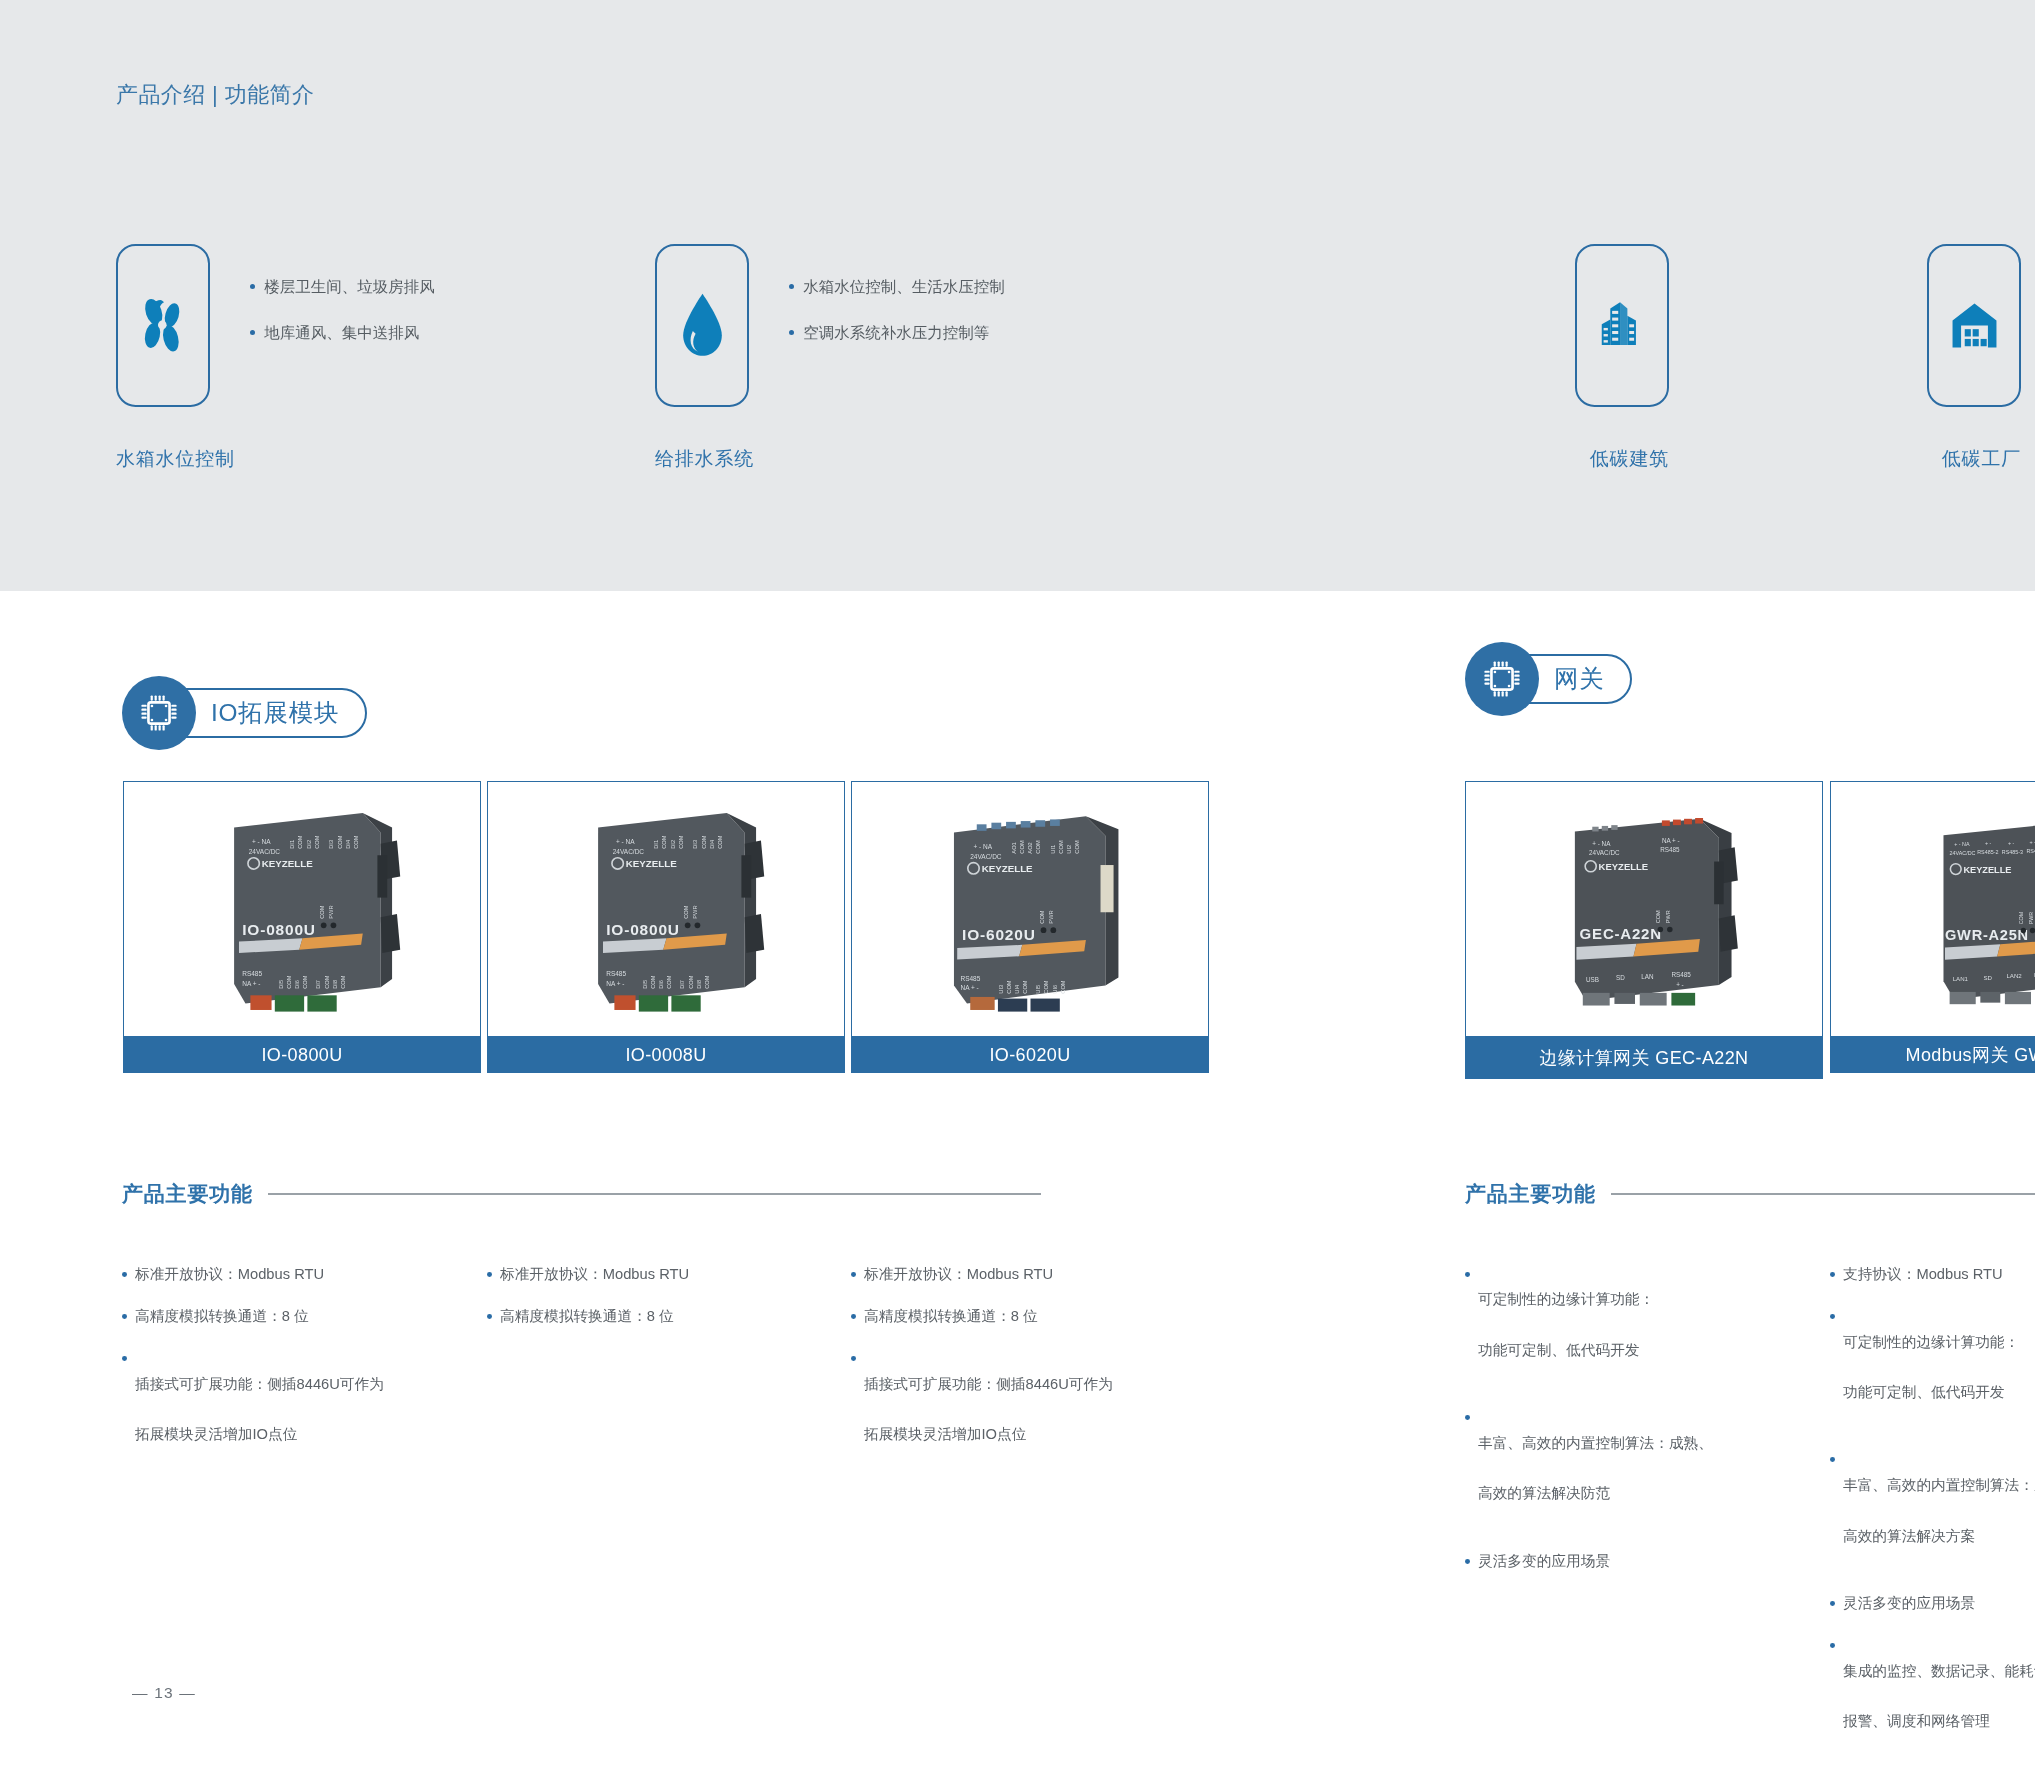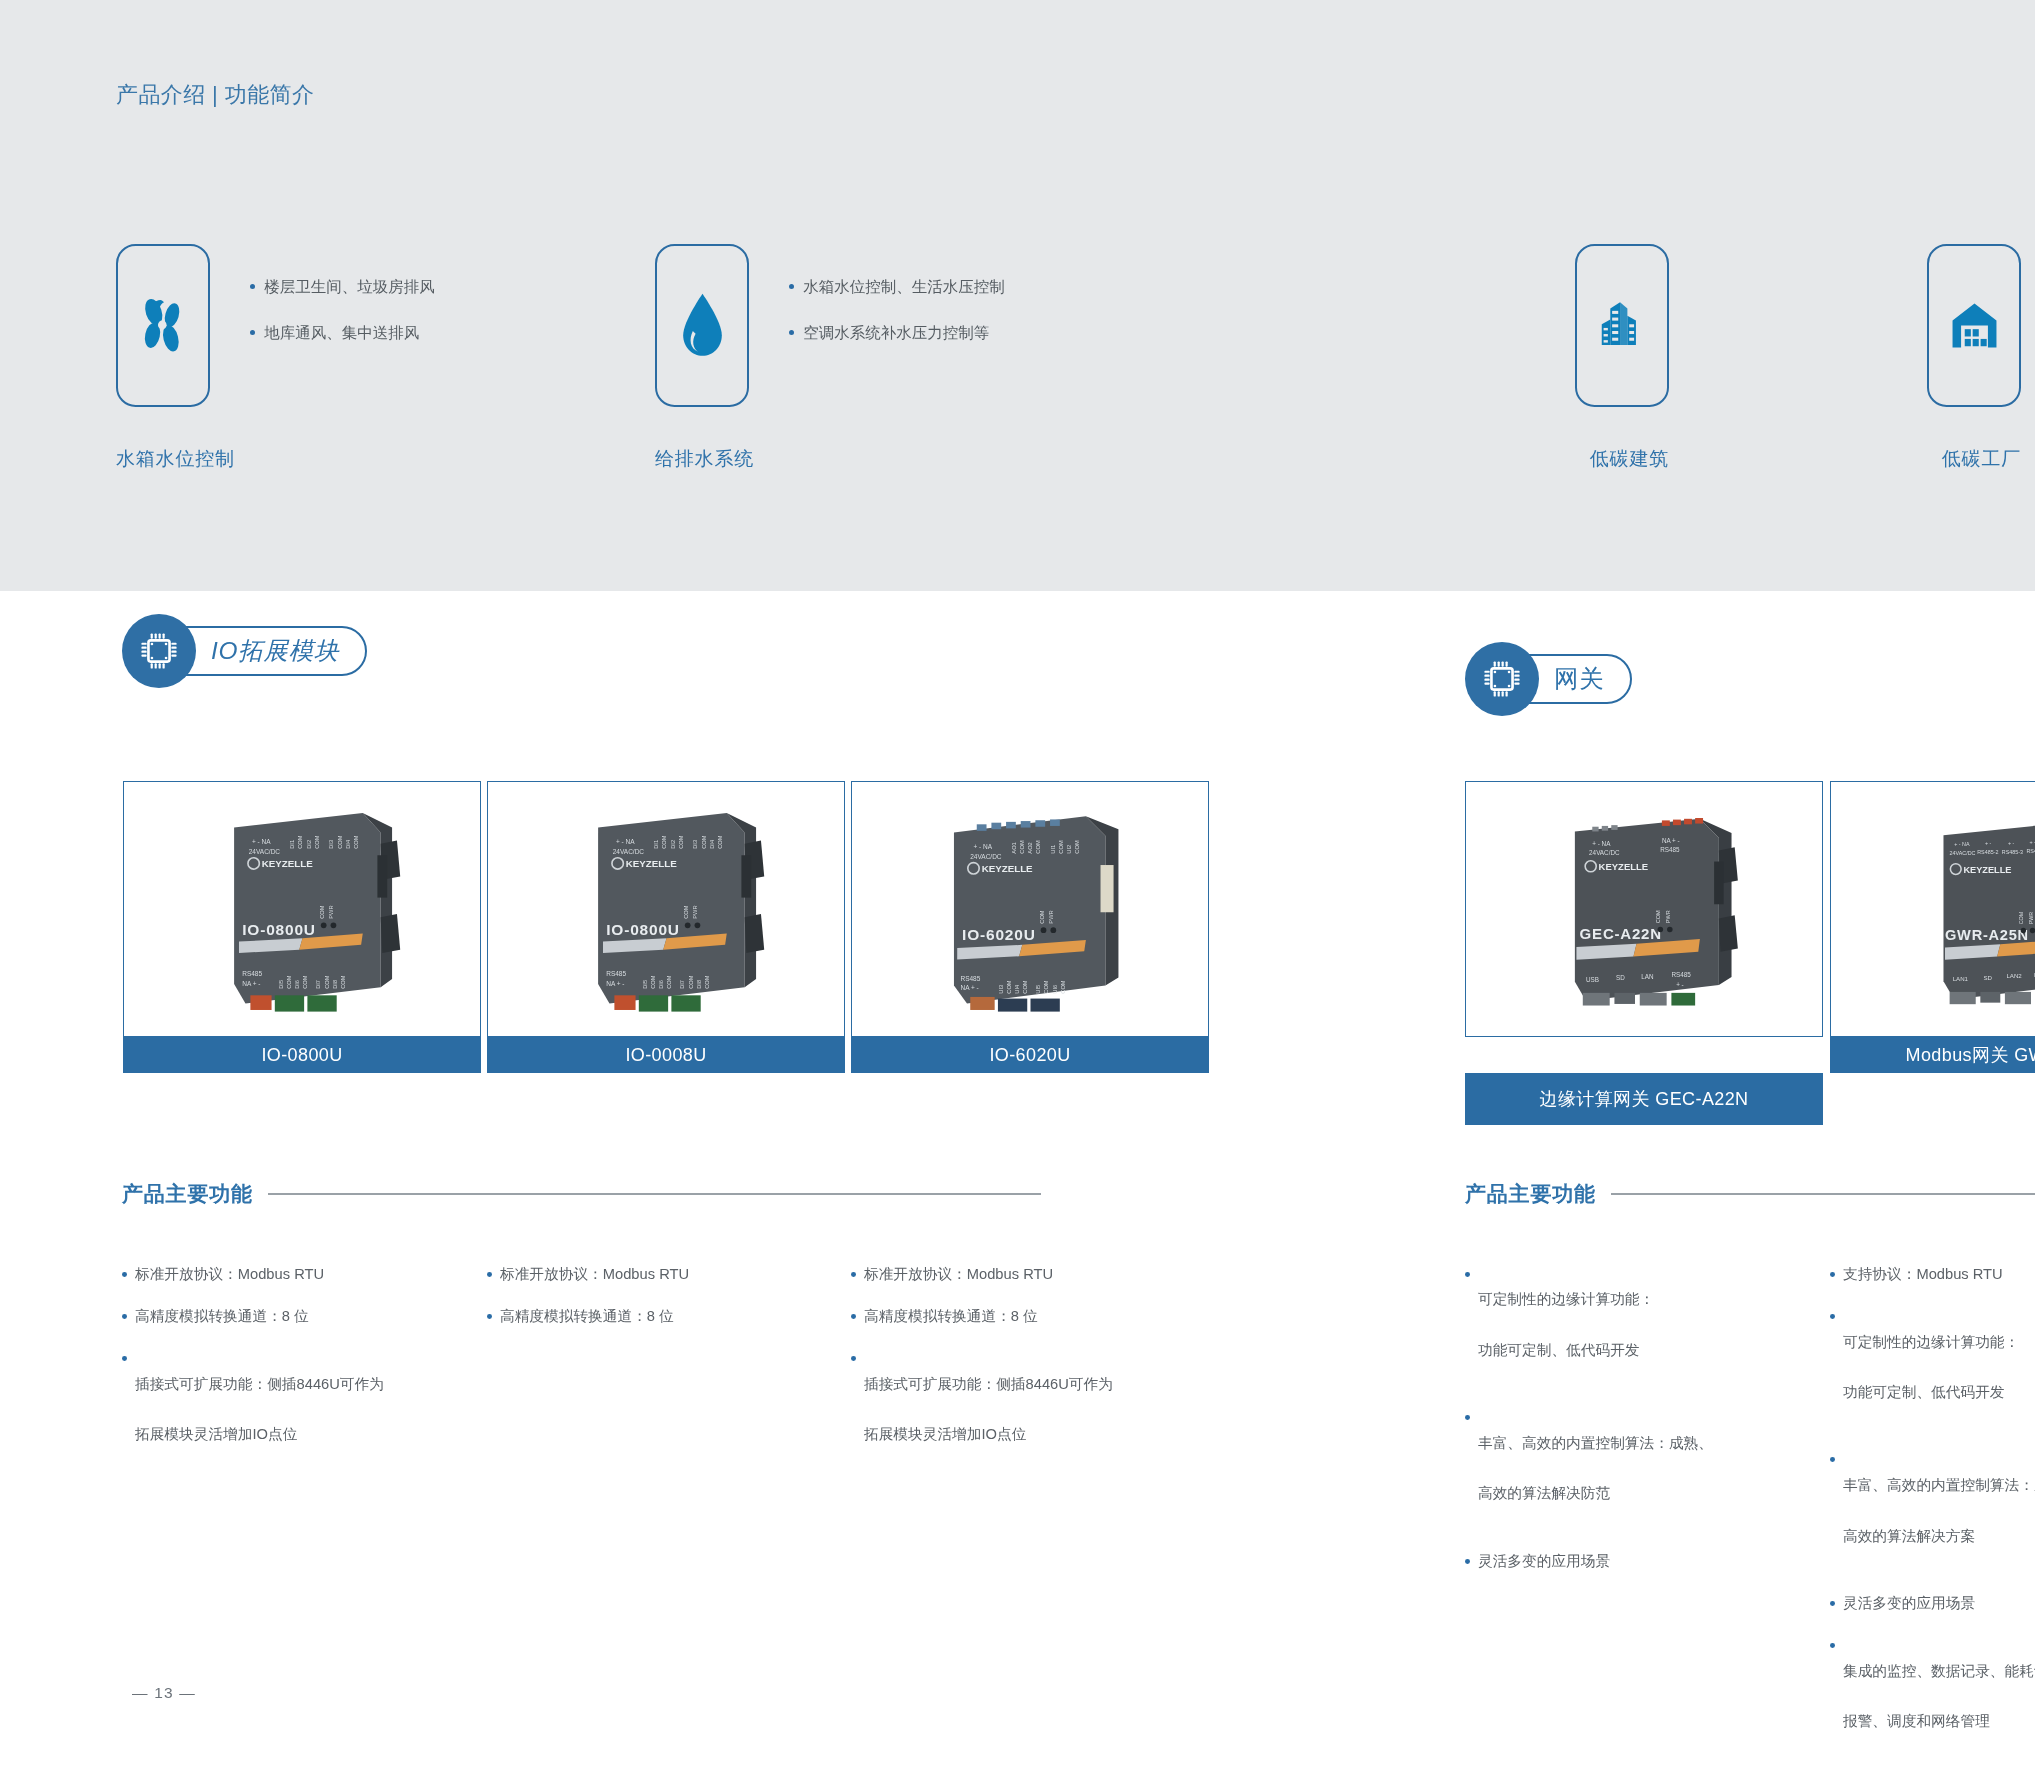--- a/index.html
+++ b/index.html
@@ -213,21 +213,21 @@
           </g>
         </svg>
       </div>
       <div class="sc-label c">低碳工厂</div>
     </div>
 
   </div>
 
   <div class="lower"></div>
 
-  <div class="badge" style="left:122px; top:614px;font-style:italic;">
+  <div class="badge" style="left:122px; top:676px;">
     <div class="badge-circle">
       <svg width="44" height="44" viewBox="0 0 100 100">
         <g fill="#ffffff">
           <rect x="26" y="26" width="48" height="48" rx="5" fill="none" stroke="#ffffff" stroke-width="6"></rect>
           <circle cx="34" cy="34" r="3"></circle>
             <circle cx="66" cy="34" r="3"></circle>
           <circle cx="34" cy="66" r="3"></circle>
             <circle cx="66" cy="66" r="3"></circle>
           <rect x="31" y="10" width="5" height="12" rx="2"></rect>
             <rect x="40" y="10" width="5" height="12" rx="2"></rect>
@@ -553,21 +553,21 @@
               <text x="210" y="238">+  -</text>
             </g>
             <rect x="92" y="246" width="34" height="16" fill="#6f757a"></rect>
             <rect x="132" y="246" width="26" height="14" fill="#5d6368"></rect>
             <rect x="164" y="246" width="34" height="16" fill="#6f757a"></rect>
             <rect x="204" y="246" width="30" height="16" fill="#2f6b3a"></rect>
           </g>
         </svg>
       </div>
     </div>
-    <div class="caption" style="height:52px;margin-top:36px;">边缘计算网关 GEC-A22N</div>
+    <div class="caption" style="height:42px;">边缘计算网关 GEC-A22N</div>
   </div>
 
   <div class="pcard" style="left:1830px; top:781px; width:358px;">
     <div class="frame" style="height:256px;">
       <div class="device">
         <svg width="261" height="216" viewBox="0 0 340 280">
           <g>
             <polygon points="84,44 238,28 262,52 262,238 98,258 84,234" fill="#4d5257"></polygon>
             <polygon points="238,28 262,52 262,238 278,228 278,46" fill="#393e43"></polygon>
             <polygon points="262,68 282,64 286,106 264,110" fill="#2e3337"></polygon>

